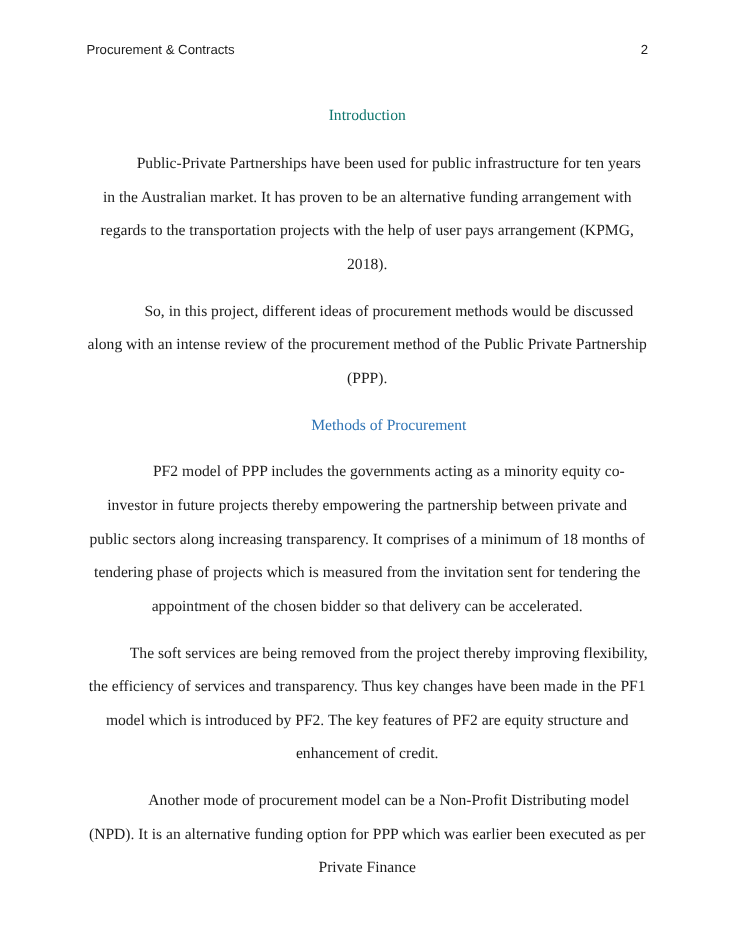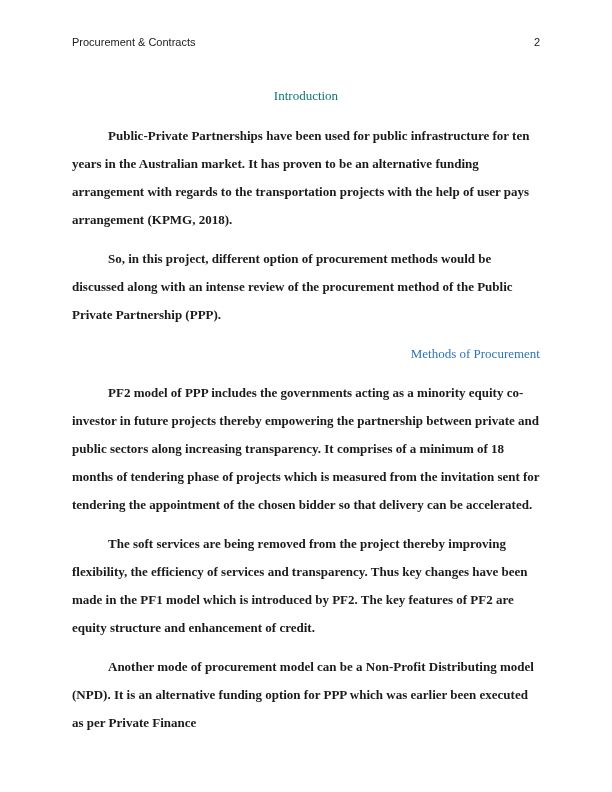--- a/index.html
+++ b/index.html
@@ -35,48 +35,47 @@
     font-size: 13px;
     font-weight: normal;
     text-align: center;
     color: #0f766e;
   }
   .sub-heading {
     margin: 0 0 11px 0;
     padding-left: 36px;
     font-size: 13px;
     font-weight: normal;
-    text-align: right;
+    text-align: center;
     color: #2E74B5;
     font-family: Liberation Serif, serif;
   }
   .para {
     margin: 0 0 11px 0;
     text-indent: 36px;
-    text-align: left;
-    font-weight: bold;
+    text-align: center;
   }
 </style>
 </head>
 <body>
 
 <div class="page">
 
   <div class="page-header">
     <span>Procurement &amp; Contracts</span>
     <span>2</span>
   </div>
 
   <div class="content">
 
     <h1 class="center-heading">Introduction</h1>
 
     <p class="para">Public-Private Partnerships have been used for public infrastructure for ten years in the Australian market. It has proven to be an alternative funding arrangement with regards to the transportation projects with the help of user pays arrangement (KPMG, 2018).</p>
 
-    <p class="para">So, in this project, different option of procurement methods would be discussed along with an intense review of the procurement method of the Public Private Partnership (PPP).</p>
+    <p class="para">So, in this project, different ideas of procurement methods would be discussed along with an intense review of the procurement method of the Public Private Partnership (PPP).</p>
 
     <h2 class="sub-heading">Methods of Procurement</h2>
 
     <p class="para">PF2 model of PPP includes the governments acting as a minority equity co-investor in future projects thereby empowering the partnership between private and public sectors along increasing transparency. It comprises of a minimum of 18 months of tendering phase of projects which is measured from the invitation sent for tendering the appointment of the chosen bidder so that delivery can be accelerated.</p>
 
     <p class="para">The soft services are being removed from the project thereby improving flexibility, the efficiency of services and transparency. Thus key changes have been made in the PF1 model which is introduced by PF2. The key features of PF2 are equity structure and enhancement of credit.</p>
 
 
     <p class="para">Another mode of procurement model can be a Non-Profit Distributing model (NPD). It is an alternative funding option for PPP which was earlier been executed as per Private Finance</p>
 

